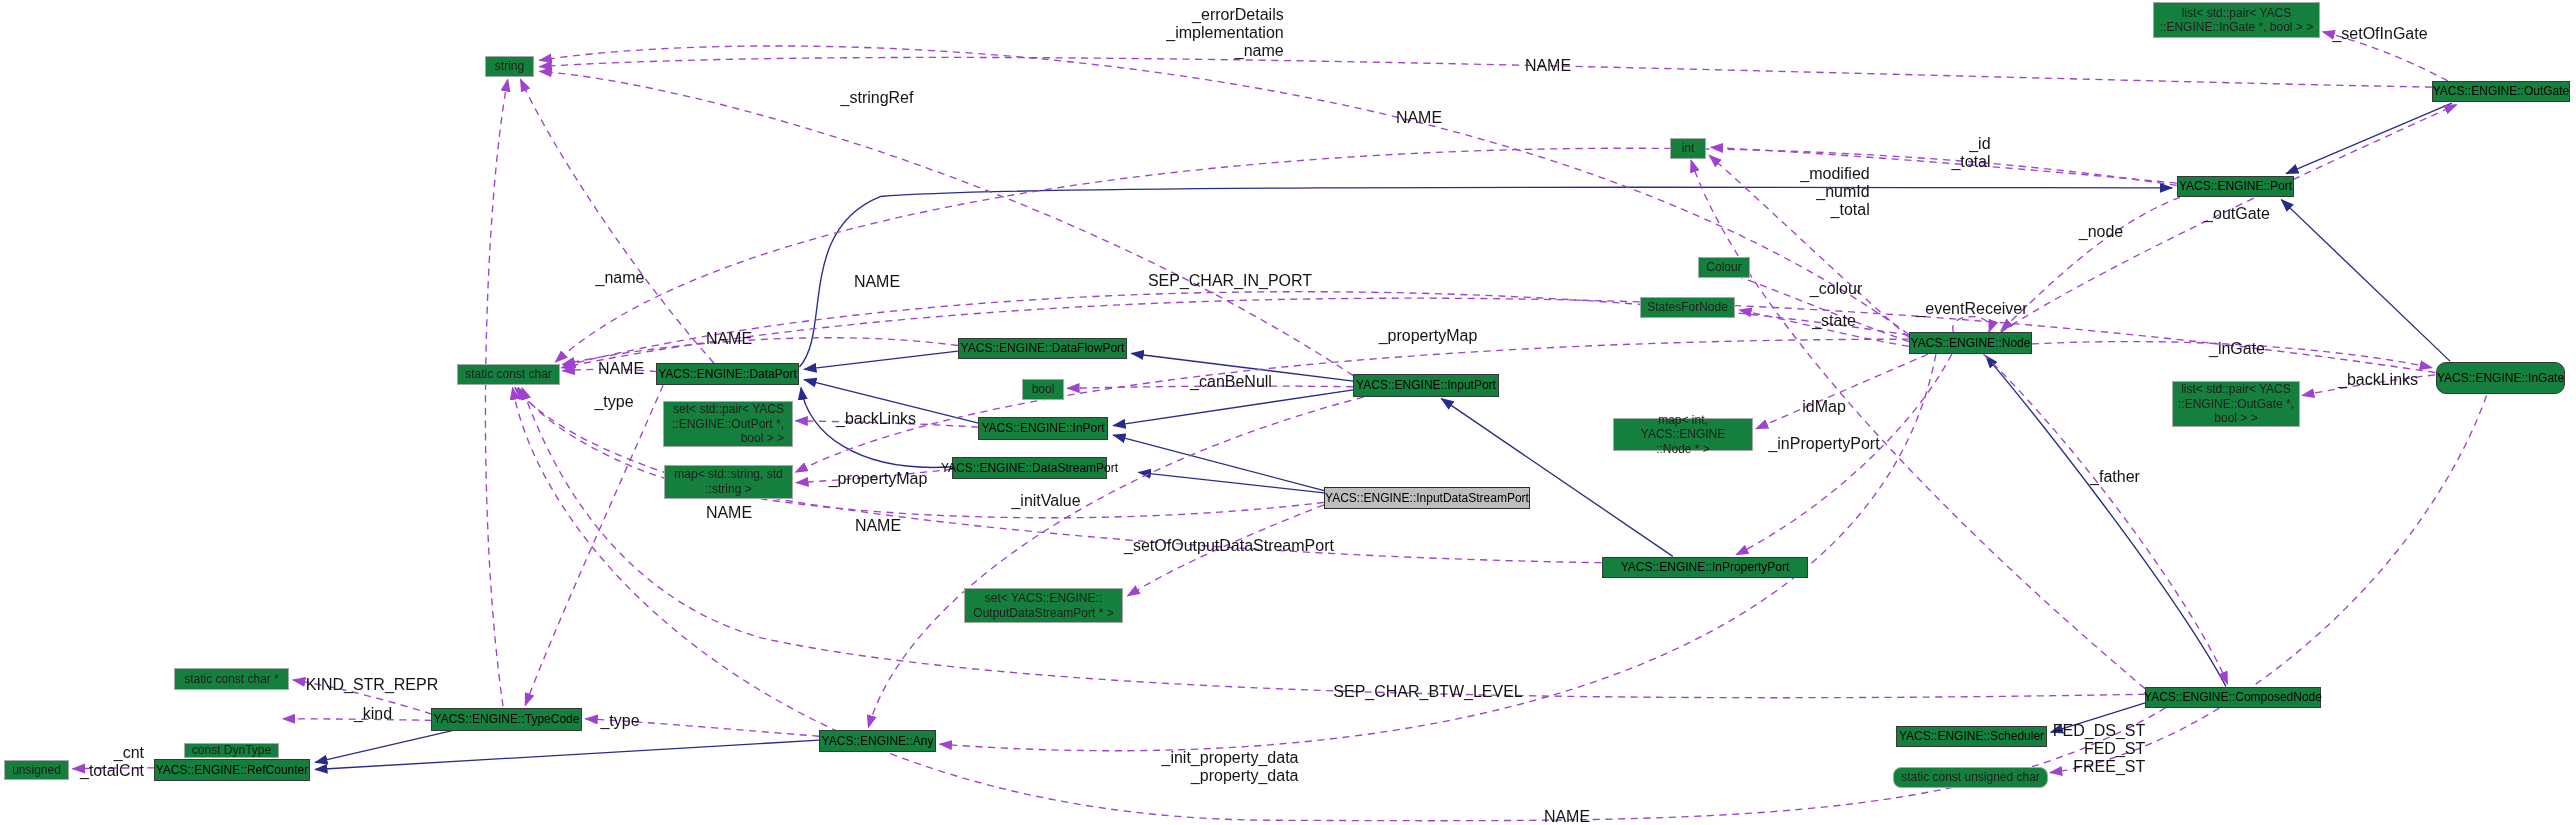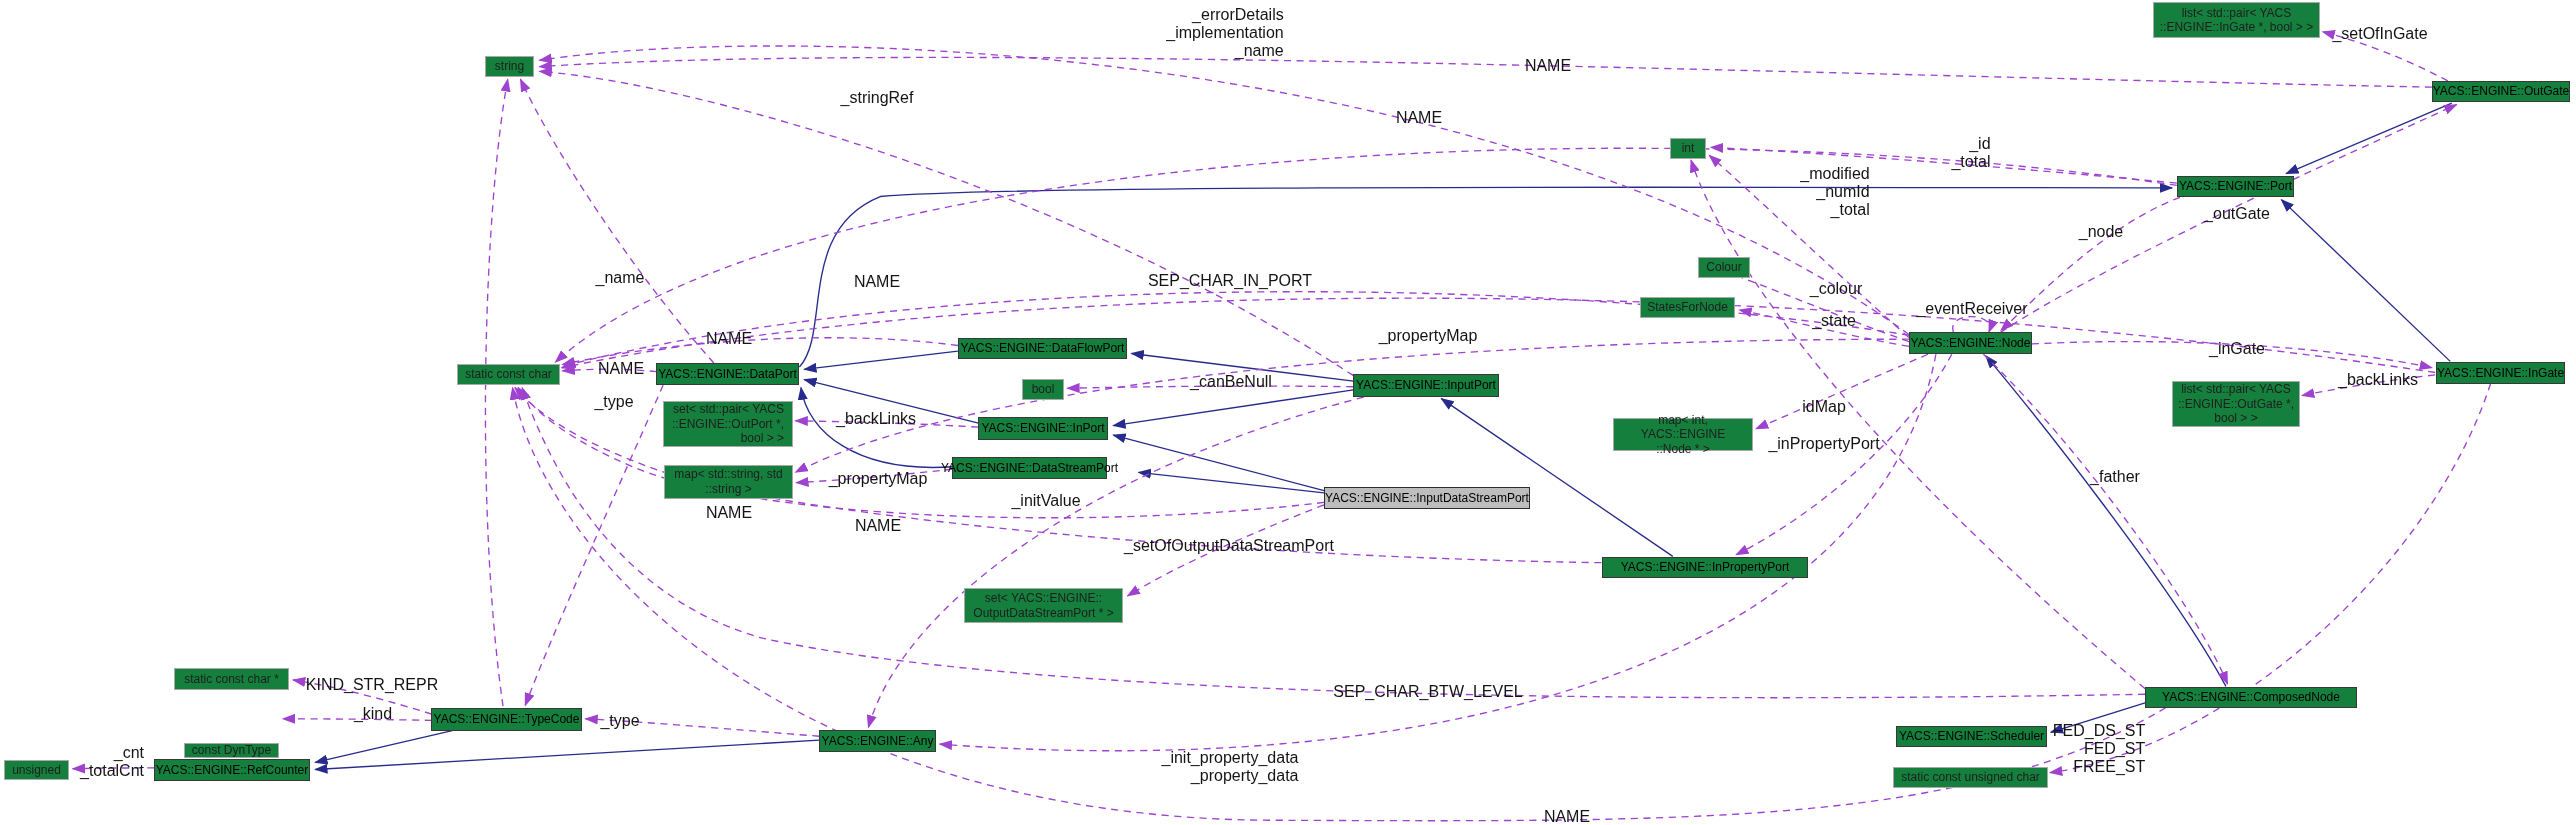--- a/index.html
+++ b/index.html
@@ -108,34 +108,34 @@
     <div class="node plain" style="left: 663px; top: 401px; width: 130px; height: 46px; text-align: right;">set&lt; std::pair&lt; YACS
 ::ENGINE::OutPort *,
 bool &gt; &gt;</div>
     <div class="node class" style="left: 978px; top: 417px; width: 130px; height: 23px;">YACS::ENGINE::InPort</div>
     <div class="node plain" style="left: 664px; top: 465px; width: 129px; height: 34px;">map&lt; std::string, std
 ::string &gt;</div>
     <div class="node class" style="left: 952px; top: 457px; width: 155px; height: 22px;">YACS::ENGINE::DataStreamPort</div>
     <div class="node selected" style="left: 1324px; top: 487px; width: 206px; height: 22px;">YACS::ENGINE::InputDataStreamPort</div>
     <div class="node plain" style="left: 1613px; top: 418px; width: 140px; height: 33px;">map&lt; int, YACS::ENGINE
 ::Node * &gt;</div>
-    <div class="node class" style="left: 2436px; top: 362px; width: 129px; height: 22px;">YACS::ENGINE::InGate</div>
+    <div class="node class" style="left: 2436px; top: 362px; width: 129px; height: 32px; border-radius: 10px;">YACS::ENGINE::InGate</div>
     <div class="node plain" style="left: 2172px; top: 381px; width: 128px; height: 46px;">list&lt; std::pair&lt; YACS
 ::ENGINE::OutGate *,
 bool &gt; &gt;</div>
     <div class="node class" style="left: 1602px; top: 557px; width: 206px; height: 20.6px; text-align: right;">YACS::ENGINE::InPropertyPort</div>
     <div class="node plain" style="left: 964px; top: 588px; width: 159px; height: 35px;">set&lt; YACS::ENGINE::
 OutputDataStreamPort * &gt;</div>
     <div class="node plain" style="left: 174px; top: 668px; width: 115px; height: 22px;">static const char *</div>
     <div class="node plain" style="left: 184px; top: 743px; width: 95px; height: 15px;">const DynType</div>
     <div class="node class" style="left: 431px; top: 708px; width: 151px; height: 23px;">YACS::ENGINE::TypeCode</div>
     <div class="node class" style="left: 819px; top: 730px; width: 117px; height: 22px;">YACS::ENGINE::Any</div>
-    <div class="node class" style="left: 2145px; top: 687px; width: 212px; height: 21.4px;">YACS::ENGINE::ComposedNode</div>
+    <div class="node class" style="left: 2145px; top: 687px; width: 176px; height: 21.4px;">YACS::ENGINE::ComposedNode</div>
     <div class="node class" style="left: 1896px; top: 726px; width: 151px; height: 21.4px;">YACS::ENGINE::Scheduler</div>
-    <div class="node plain" style="left: 1893px; top: 767px; width: 155px; height: 21.4px;">static const unsigned char</div>
+    <div class="node plain" style="left: 1893px; top: 767px; width: 155px; height: 21.4px; border-radius: 8px;">static const unsigned char</div>
     <div class="node plain" style="left: 4px; top: 760px; width: 65px; height: 20px;">unsigned</div>
     <div class="node class" style="left: 154px; top: 759px; width: 156px; height: 22px;">YACS::ENGINE::RefCounter</div>
     <div class="edge-label" style="left: 1225px; top: 6.3px;">_errorDetails
 _implementation
 _name</div>
     <div class="edge-label" style="left: 2380px; top: 24.6px;">_setOfInGate</div>
     <div class="edge-label" style="left: 1548px; top: 57px;">NAME</div>
     <div class="edge-label" style="left: 1419px; top: 109px;">NAME</div>
     <div class="edge-label" style="left: 877px; top: 89px;">_stringRef</div>
     <div class="edge-label" style="left: 1971px; top: 135px;">_id

